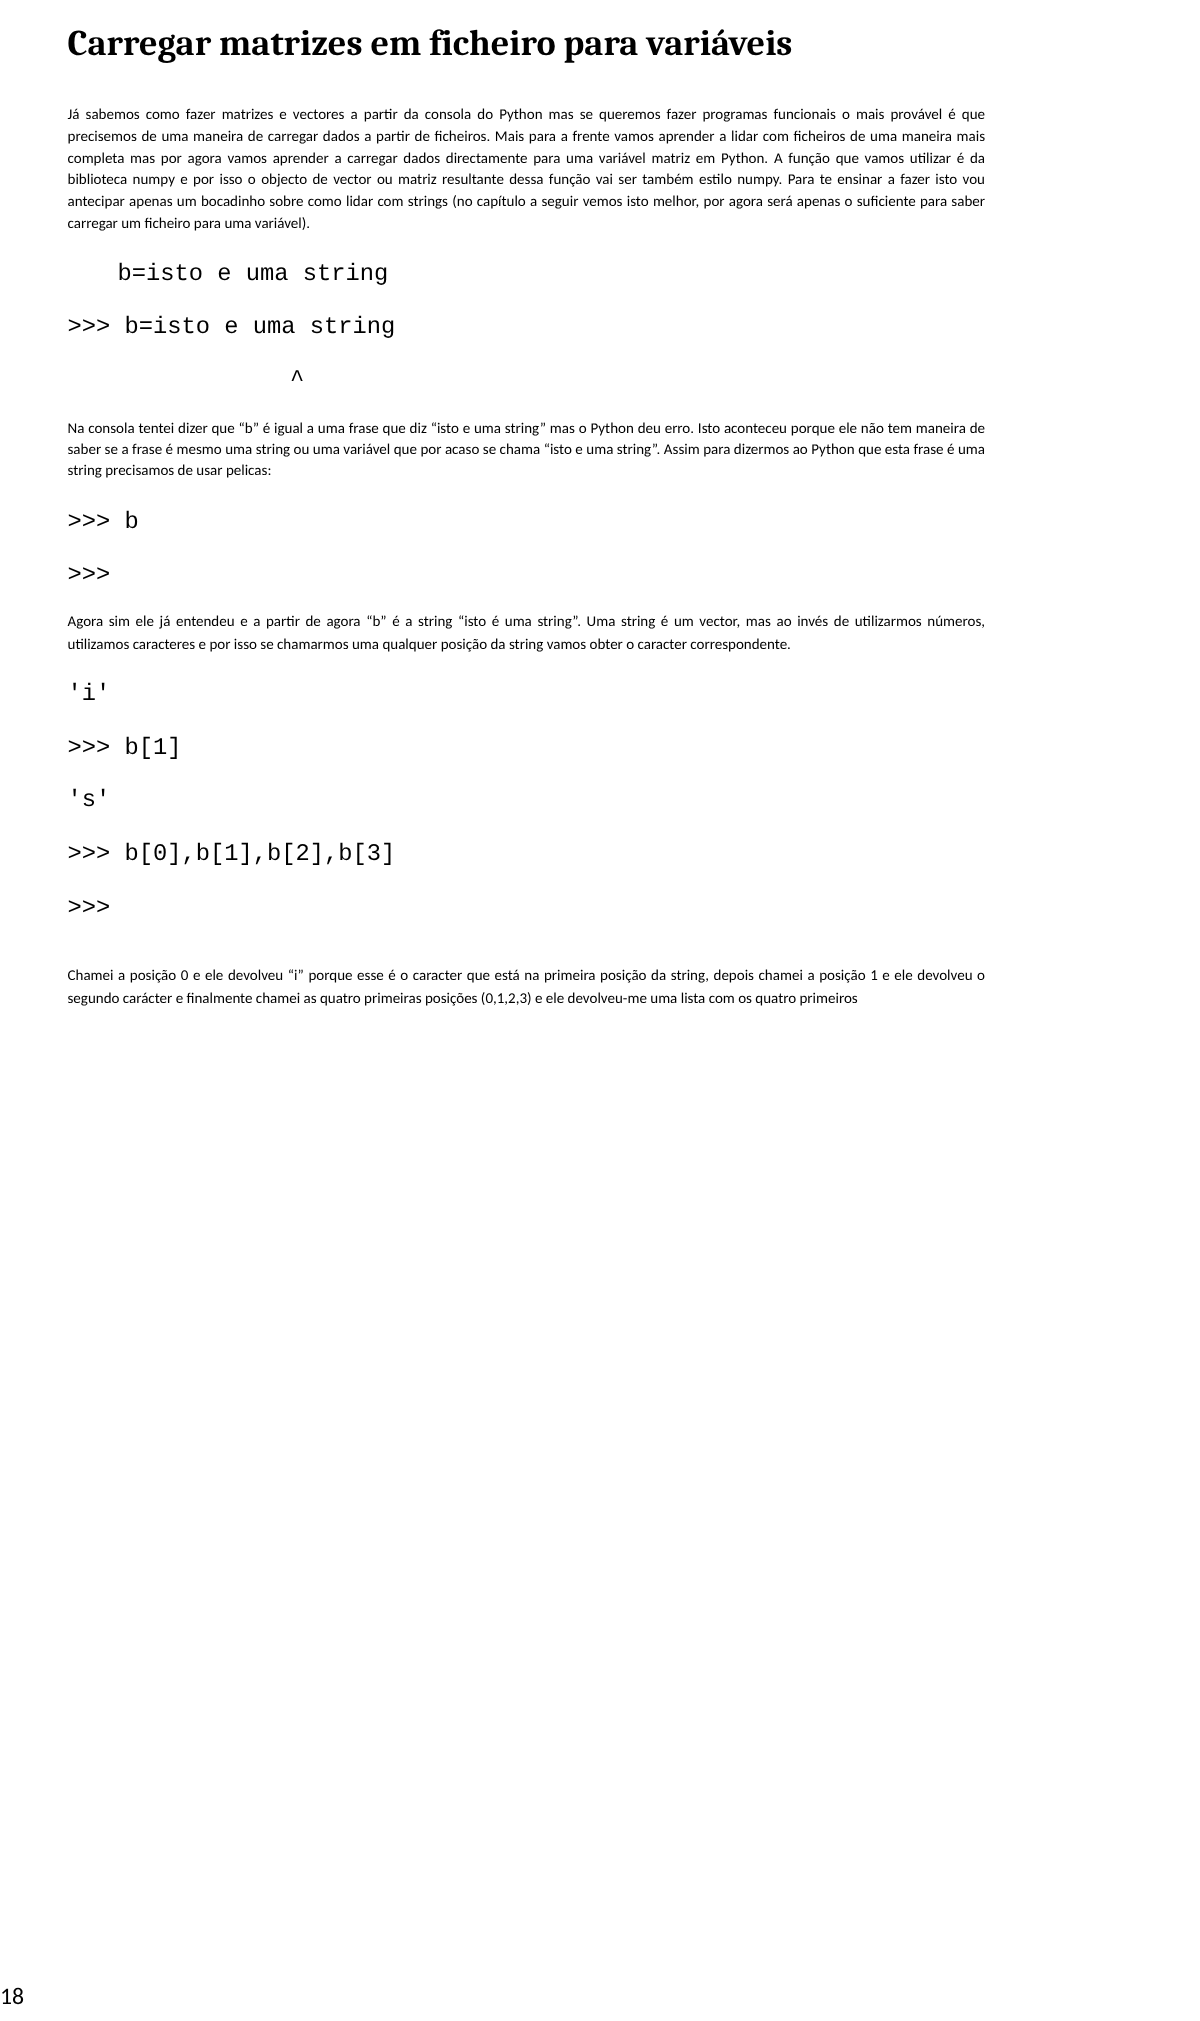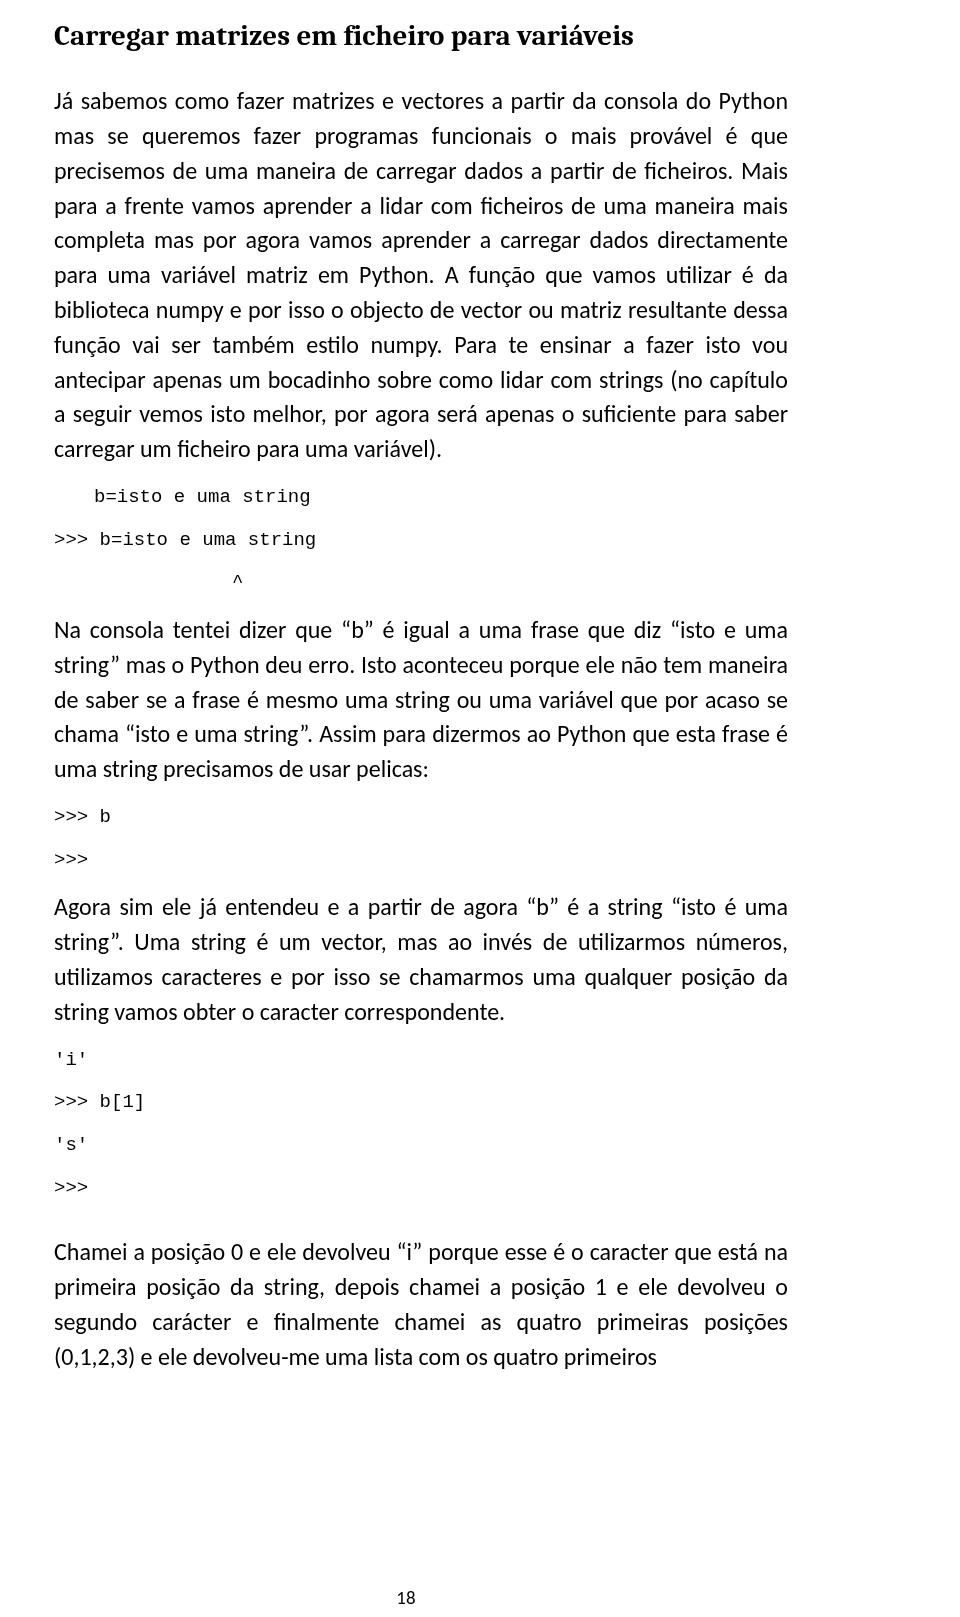--- a/index.html
+++ b/index.html
@@ -17,21 +17,21 @@
     position: relative;
   }
   h1.heading {
     font-family: Cambria, Georgia, "Times New Roman", serif;
     font-weight: 700;
     font-size: 29px;
     margin: 0 0 30px 0;
     line-height: 1.25;
   }
   p.body {
-    font-size: 24px;
+    font-size: 12px;
     line-height: 1.45;
     margin: 0 0 18px 0;
     text-align: justify;
   }
   pre.code, div.codeline {
     font-family: Consolas, "Courier New", monospace;
     font-size: 19px;
     line-height: 1.3;
     white-space: pre;
     margin: 0 0 18px 0;
@@ -42,21 +42,20 @@
   .codeblock .codeline {
     margin-bottom: 18px;
   }
   .indent1 { padding-left: 40px; }
   .indent2 { padding-left: 178px; }
   .footer-pagenum {
     position: absolute;
     bottom: 8px;
     left: 0;
     width: 100%;
-    text-align: center;
     font-size: 19px;
     font-family: Calibri, Arial, sans-serif;
   }
 </style>
 </head>
 <body>
 
 <div class="page">
 
   <h1 class="heading">Carregar matrizes em ficheiro para variáveis</h1>
@@ -75,20 +74,21 @@
     <div class="codeline">&gt;&gt;&gt; b</div>
     <div class="codeline">&gt;&gt;&gt;</div>
   </div>
 
   <p class="body">Agora sim ele já entendeu e a partir de agora “b” é a string “isto é uma string”. Uma string é um vector, mas ao invés de utilizarmos números, utilizamos caracteres e por isso se chamarmos uma qualquer posição da string vamos obter o caracter correspondente.</p>
 
   <div class="codeblock">
     <div class="codeline">'i'</div>
     <div class="codeline">&gt;&gt;&gt; b[1]</div>
     <div class="codeline">'s'</div>
+    <div class="codeline">&gt;&gt;&gt; b[0],b[1],b[2],b[3]</div>
     <div class="codeline">&gt;&gt;&gt;</div>
   </div>
 
   <p class="body" style="margin-bottom:0;margin-top:35px;">Chamei a posição 0 e ele devolveu “i” porque esse é o caracter que está na primeira posição da string, depois chamei a posição 1 e ele devolveu o segundo carácter e finalmente chamei as quatro primeiras posições (0,1,2,3) e ele devolveu-me uma lista com os quatro primeiros</p>
 
   <div class="footer-pagenum">18</div>
 
 </div>
 
 </body></html>

